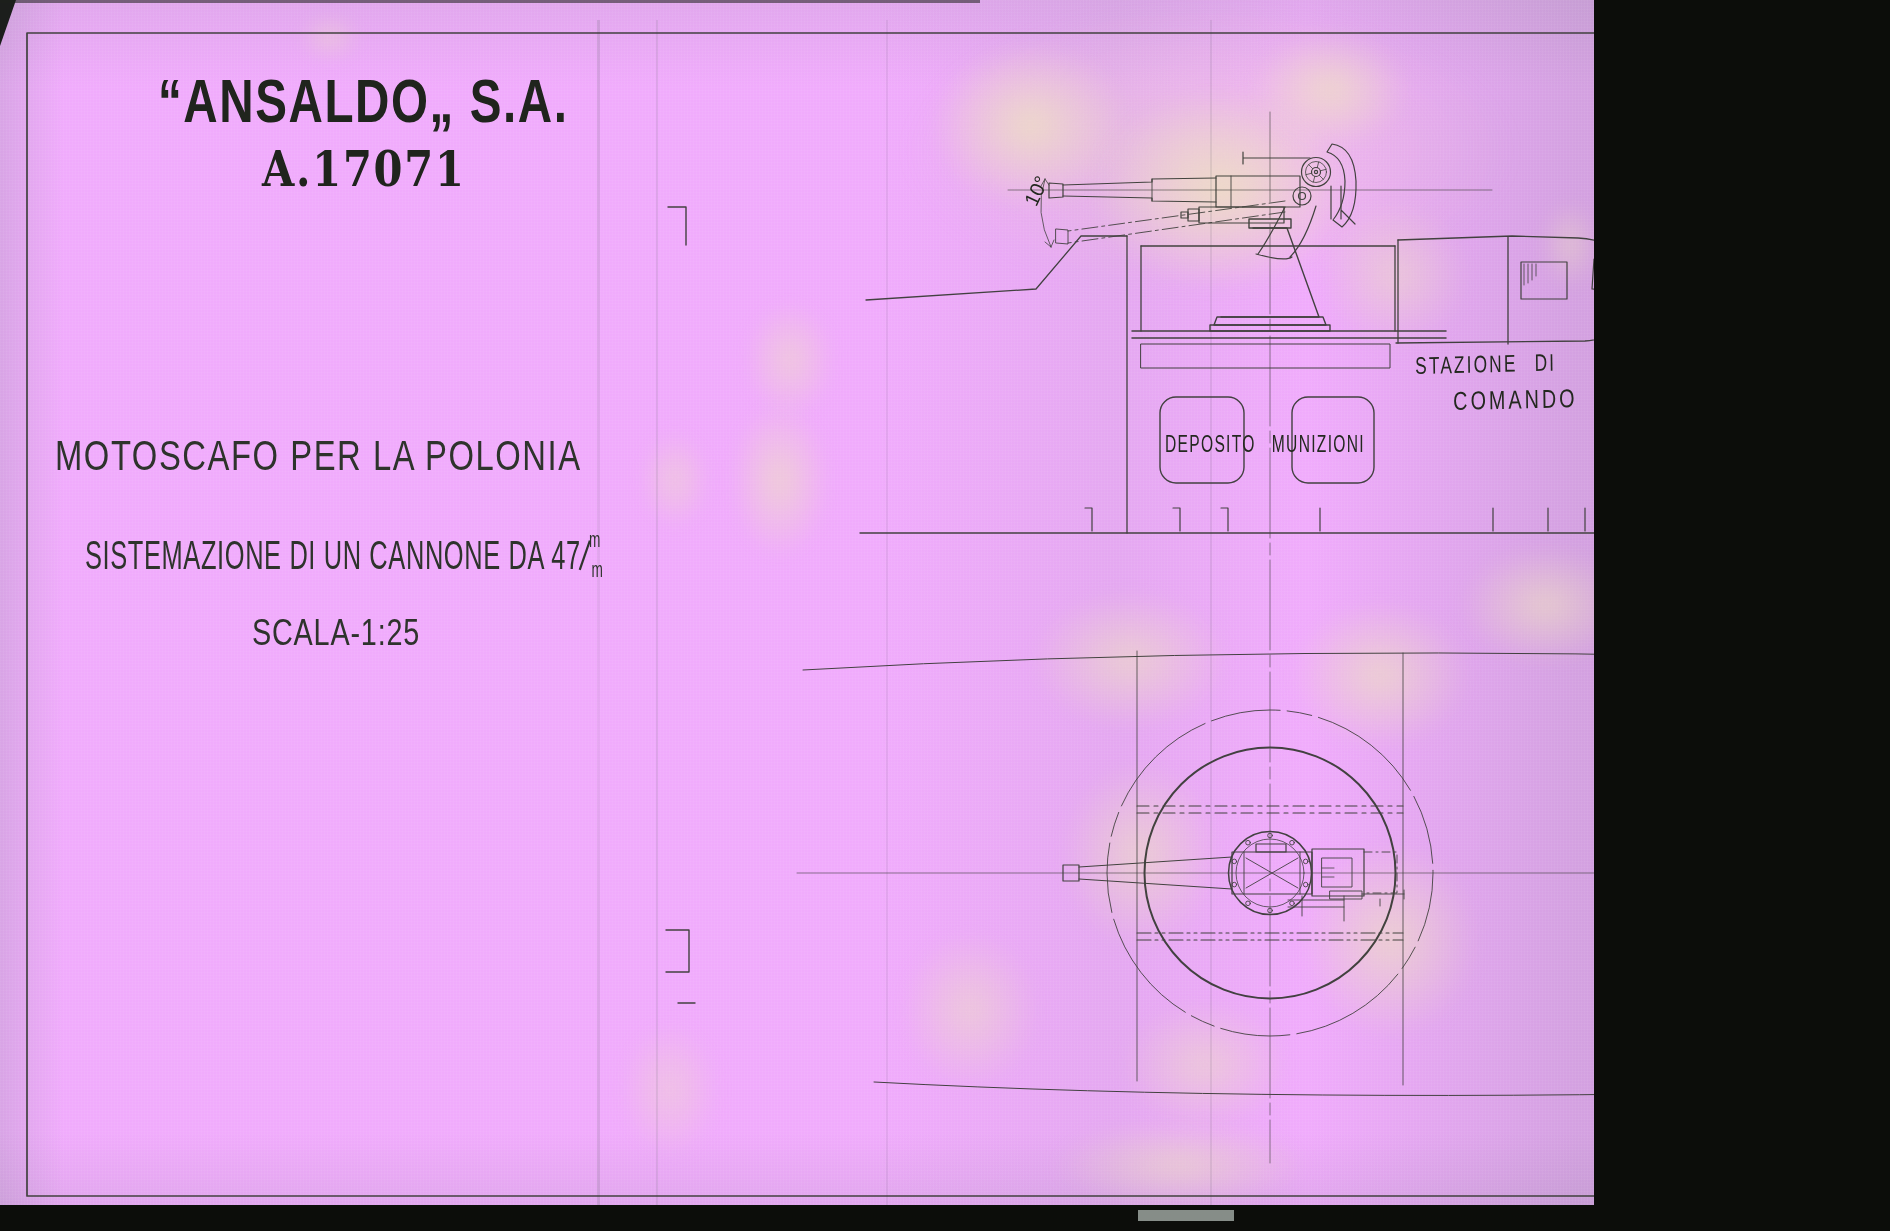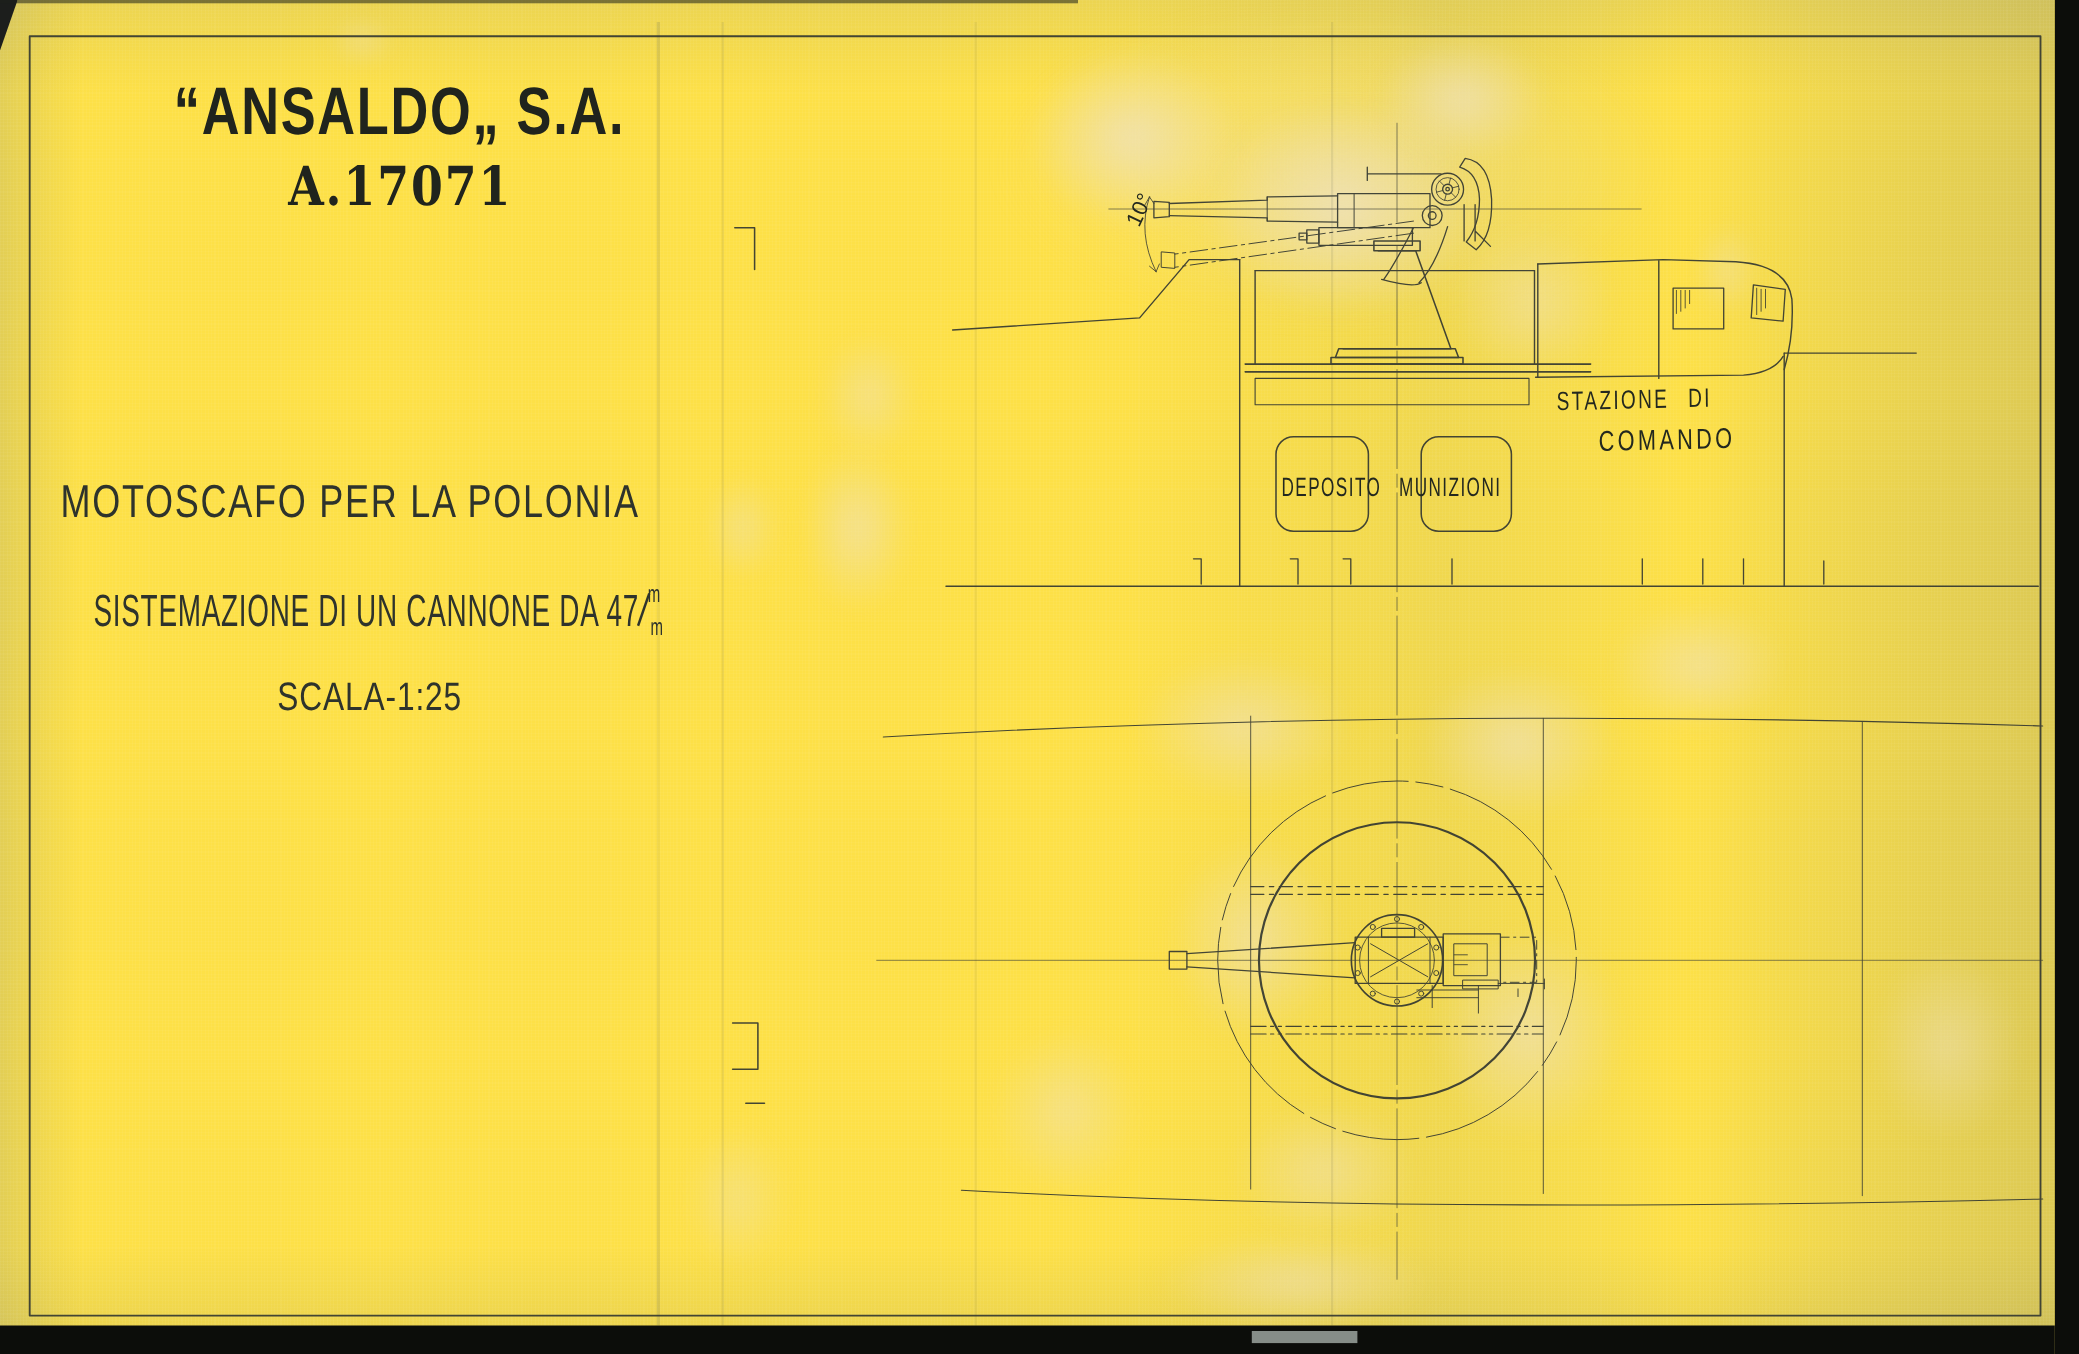--- a/index.html
+++ b/index.html
@@ -1,18 +1,18 @@
 <!DOCTYPE html>
 <html><head>
 <meta charset="utf-8">
 <style>
   html,body{margin:0;padding:0;background:#0c0d0a;}
-  #stage{position:relative;width:1868px;height:1231px;overflow:hidden;
+  #stage{position:relative;width:1594px;height:1231px;overflow:hidden;
          font-family:"Liberation Sans",sans-serif;
-         background:#fde047;}
+         background:#f0abfc;}
   
   #stage::before{content:"";position:absolute;inset:0;z-index:0;pointer-events:none;
     background:
       repeating-linear-gradient(90deg, rgba(255,255,255,.045) 0 1px, rgba(0,0,0,0) 1px 3px),
       repeating-linear-gradient(0deg, rgba(255,255,255,.035) 0 1px, rgba(0,0,0,0) 1px 3px),
       linear-gradient(90deg, rgba(120,135,138,.20) 0%, rgba(0,0,0,0) 4%, rgba(0,0,0,0) 55%, rgba(125,140,142,.10) 70%, rgba(0,0,0,0) 82%, rgba(110,124,128,.22) 99%),
       linear-gradient(0deg, rgba(115,128,130,.16) 0%, rgba(0,0,0,0) 8%, rgba(0,0,0,0) 93%, rgba(130,142,144,.14) 100%);}
   .stain{position:absolute;z-index:1;border-radius:50%;filter:blur(9px);pointer-events:none;}
   .crease{position:absolute;z-index:1;top:20px;height:1185px;pointer-events:none;}
   .txt{position:absolute;z-index:3;white-space:nowrap;transform-origin:left top;}

